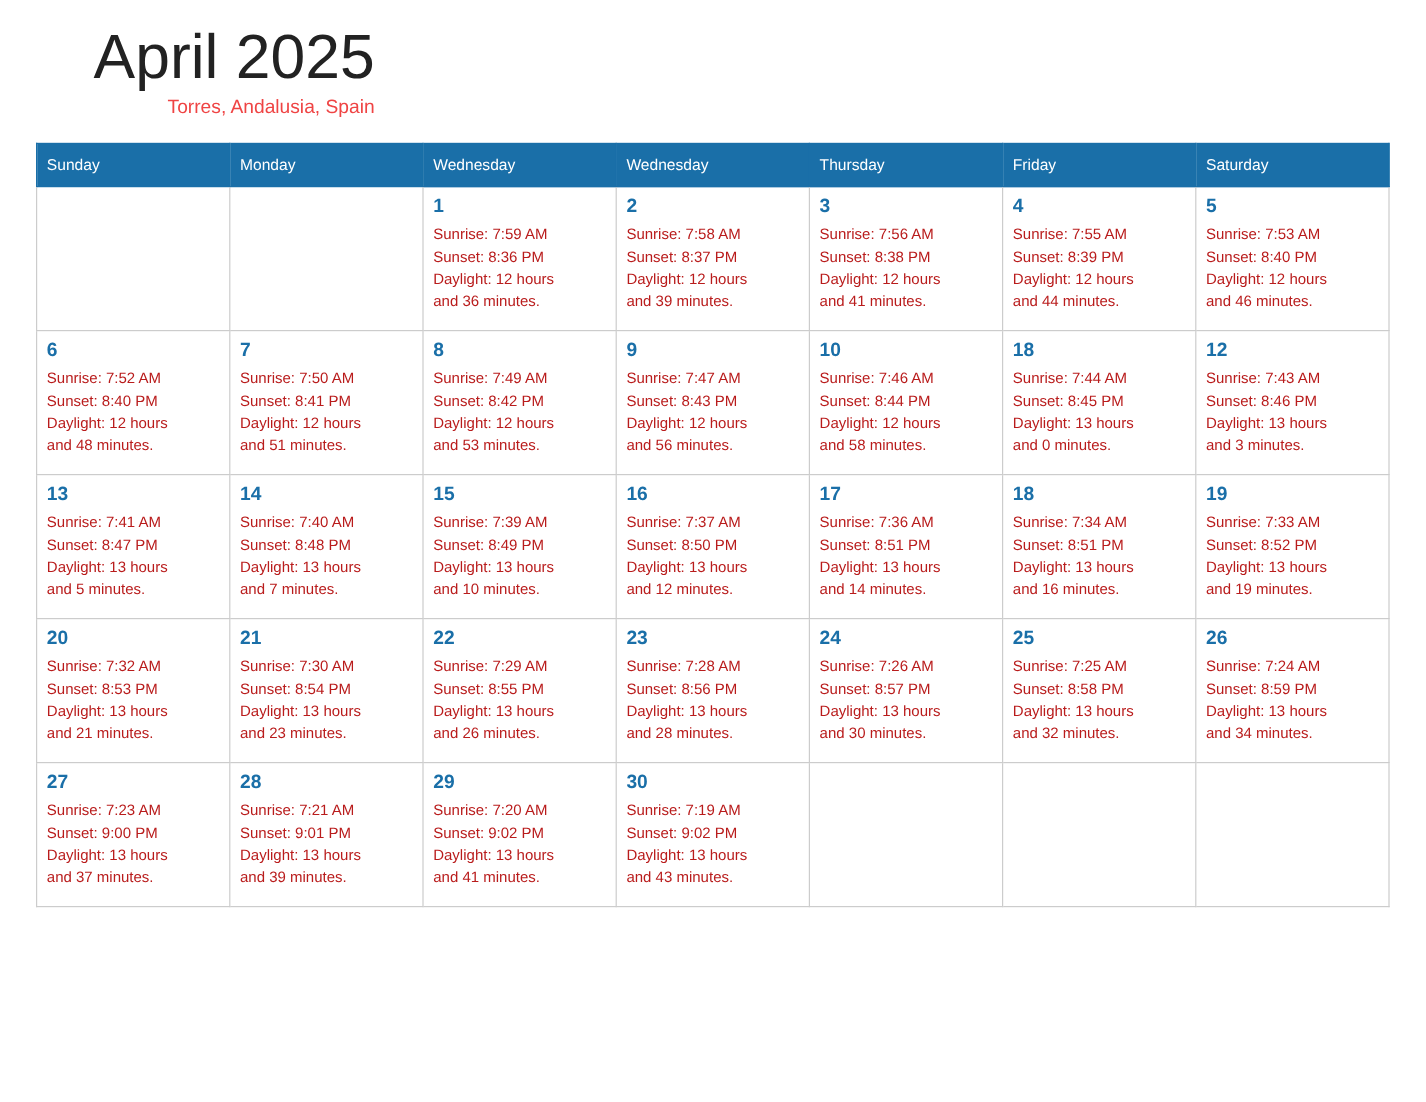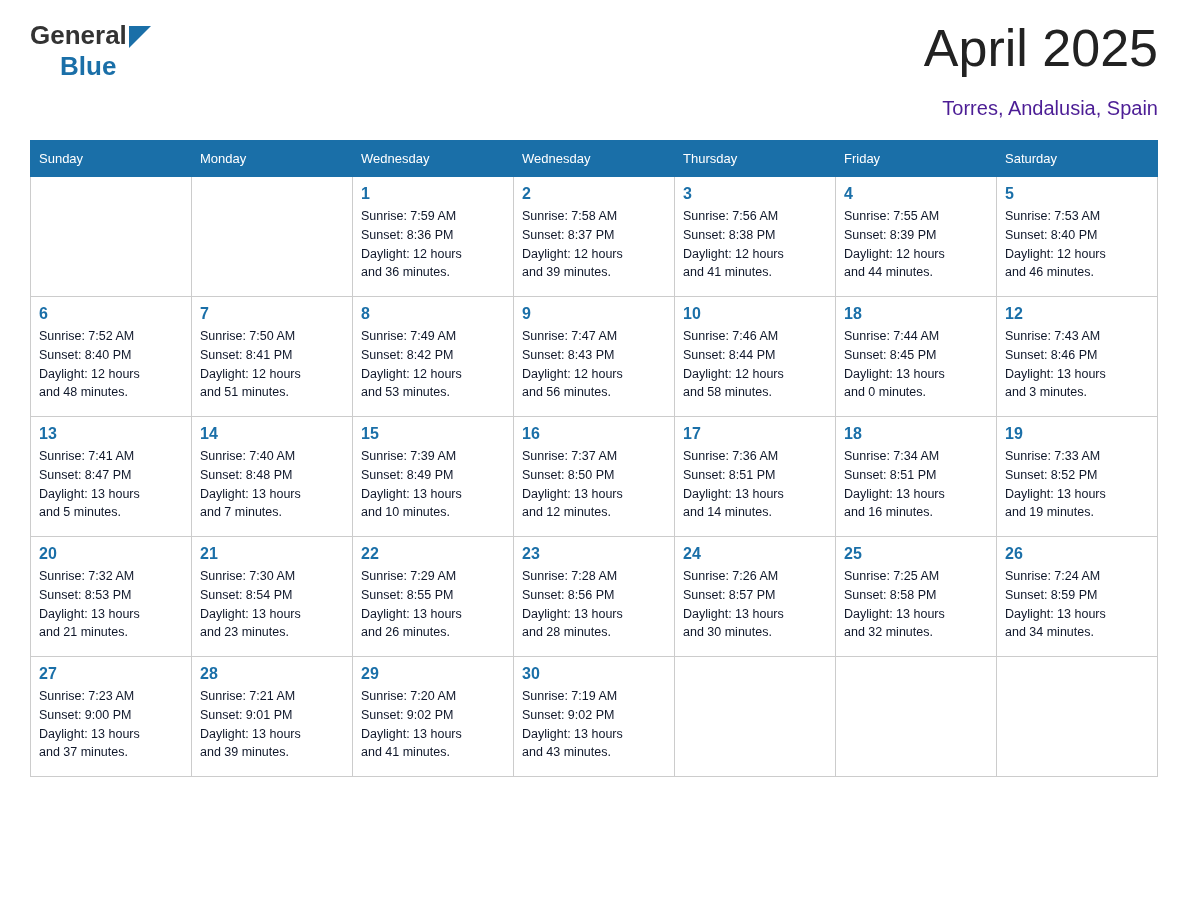--- a/index.html
+++ b/index.html
@@ -30,23 +30,23 @@
       text-align: right;
     }
     .month-title {
       font-size: 52px;
       font-weight: normal;
       color: #222;
       line-height: 1.1;
       margin-left: 48px;
     }
     .location {
-      font-size: 20px;
-      color: #4c1d95;
-      margin-top: 20px;
+      font-size: 16px;
+      color: #ef4444;
+      margin-top: 4px;
     }
     .calendar {
       width: 100%;
       border-collapse: collapse;
       table-layout: fixed;
     }
     .calendar th {
       background-color: #1a6fa8;
       color: #fff;
       padding: 10px 8px;
@@ -67,50 +67,39 @@
       background: #fff;
     }
     .day-number {
       font-size: 16px;
       color: #1a6fa8;
       font-weight: bold;
       margin-bottom: 4px;
     }
     .day-info {
       font-size: 12.5px;
-      color: #0f172a;
+      color: #b91c1c;
       line-height: 1.5;
     }
     .logo-wrapper {
       display: flex;
       flex-direction: column;
     }
     .logo-row1 {
       display: flex;
       align-items: center;
     }
     .logo-row2 {
       margin-left: 2px;
     }
   </style>
 </head>
 <body>
 
 <div class="header">
-  <div class="logo-wrapper">
-    <div class="logo-row1">
-      <span class="logo-general">General</span>
-      <svg width="22" height="22" viewBox="0 0 22 22" style="margin-left:2px;margin-top:2px;">
-        <polygon points="0,0 22,0 0,22" fill="#1a6fa8"></polygon>
-      </svg>
-    </div>
-    <div class="logo-row2">
-      <span class="logo-blue-line">Blue</span>
-    </div>
-  </div>
   <div class="title-section">
     <div class="month-title">April 2025</div>
     <div class="location">Torres, Andalusia, Spain</div>
   </div>
 </div>
 
 <table class="calendar">
   <thead>
     <tr>
     <th>Sunday</th>

